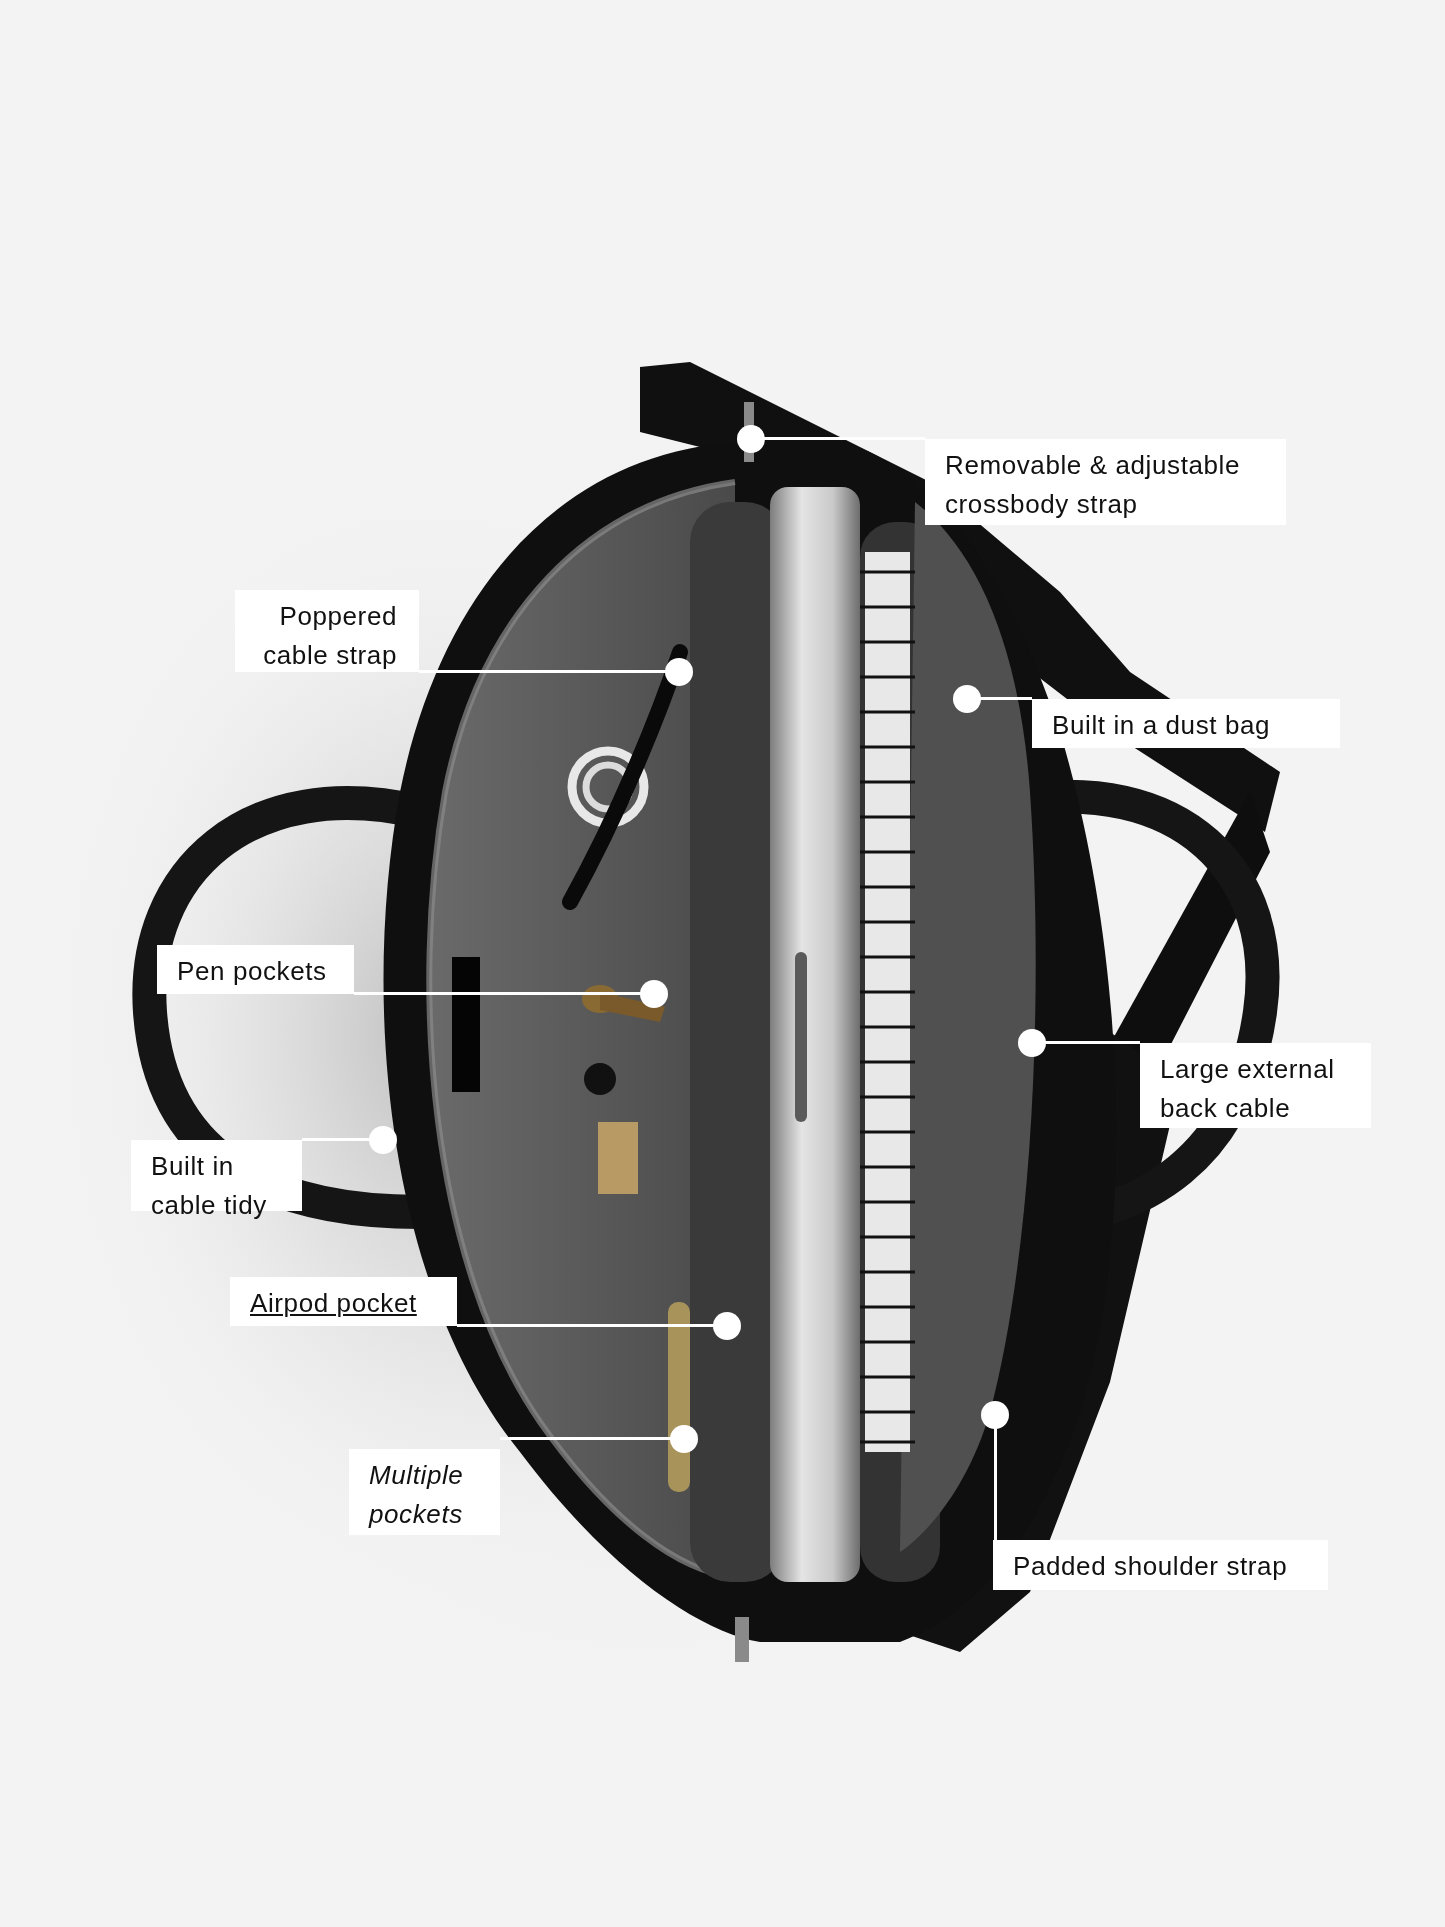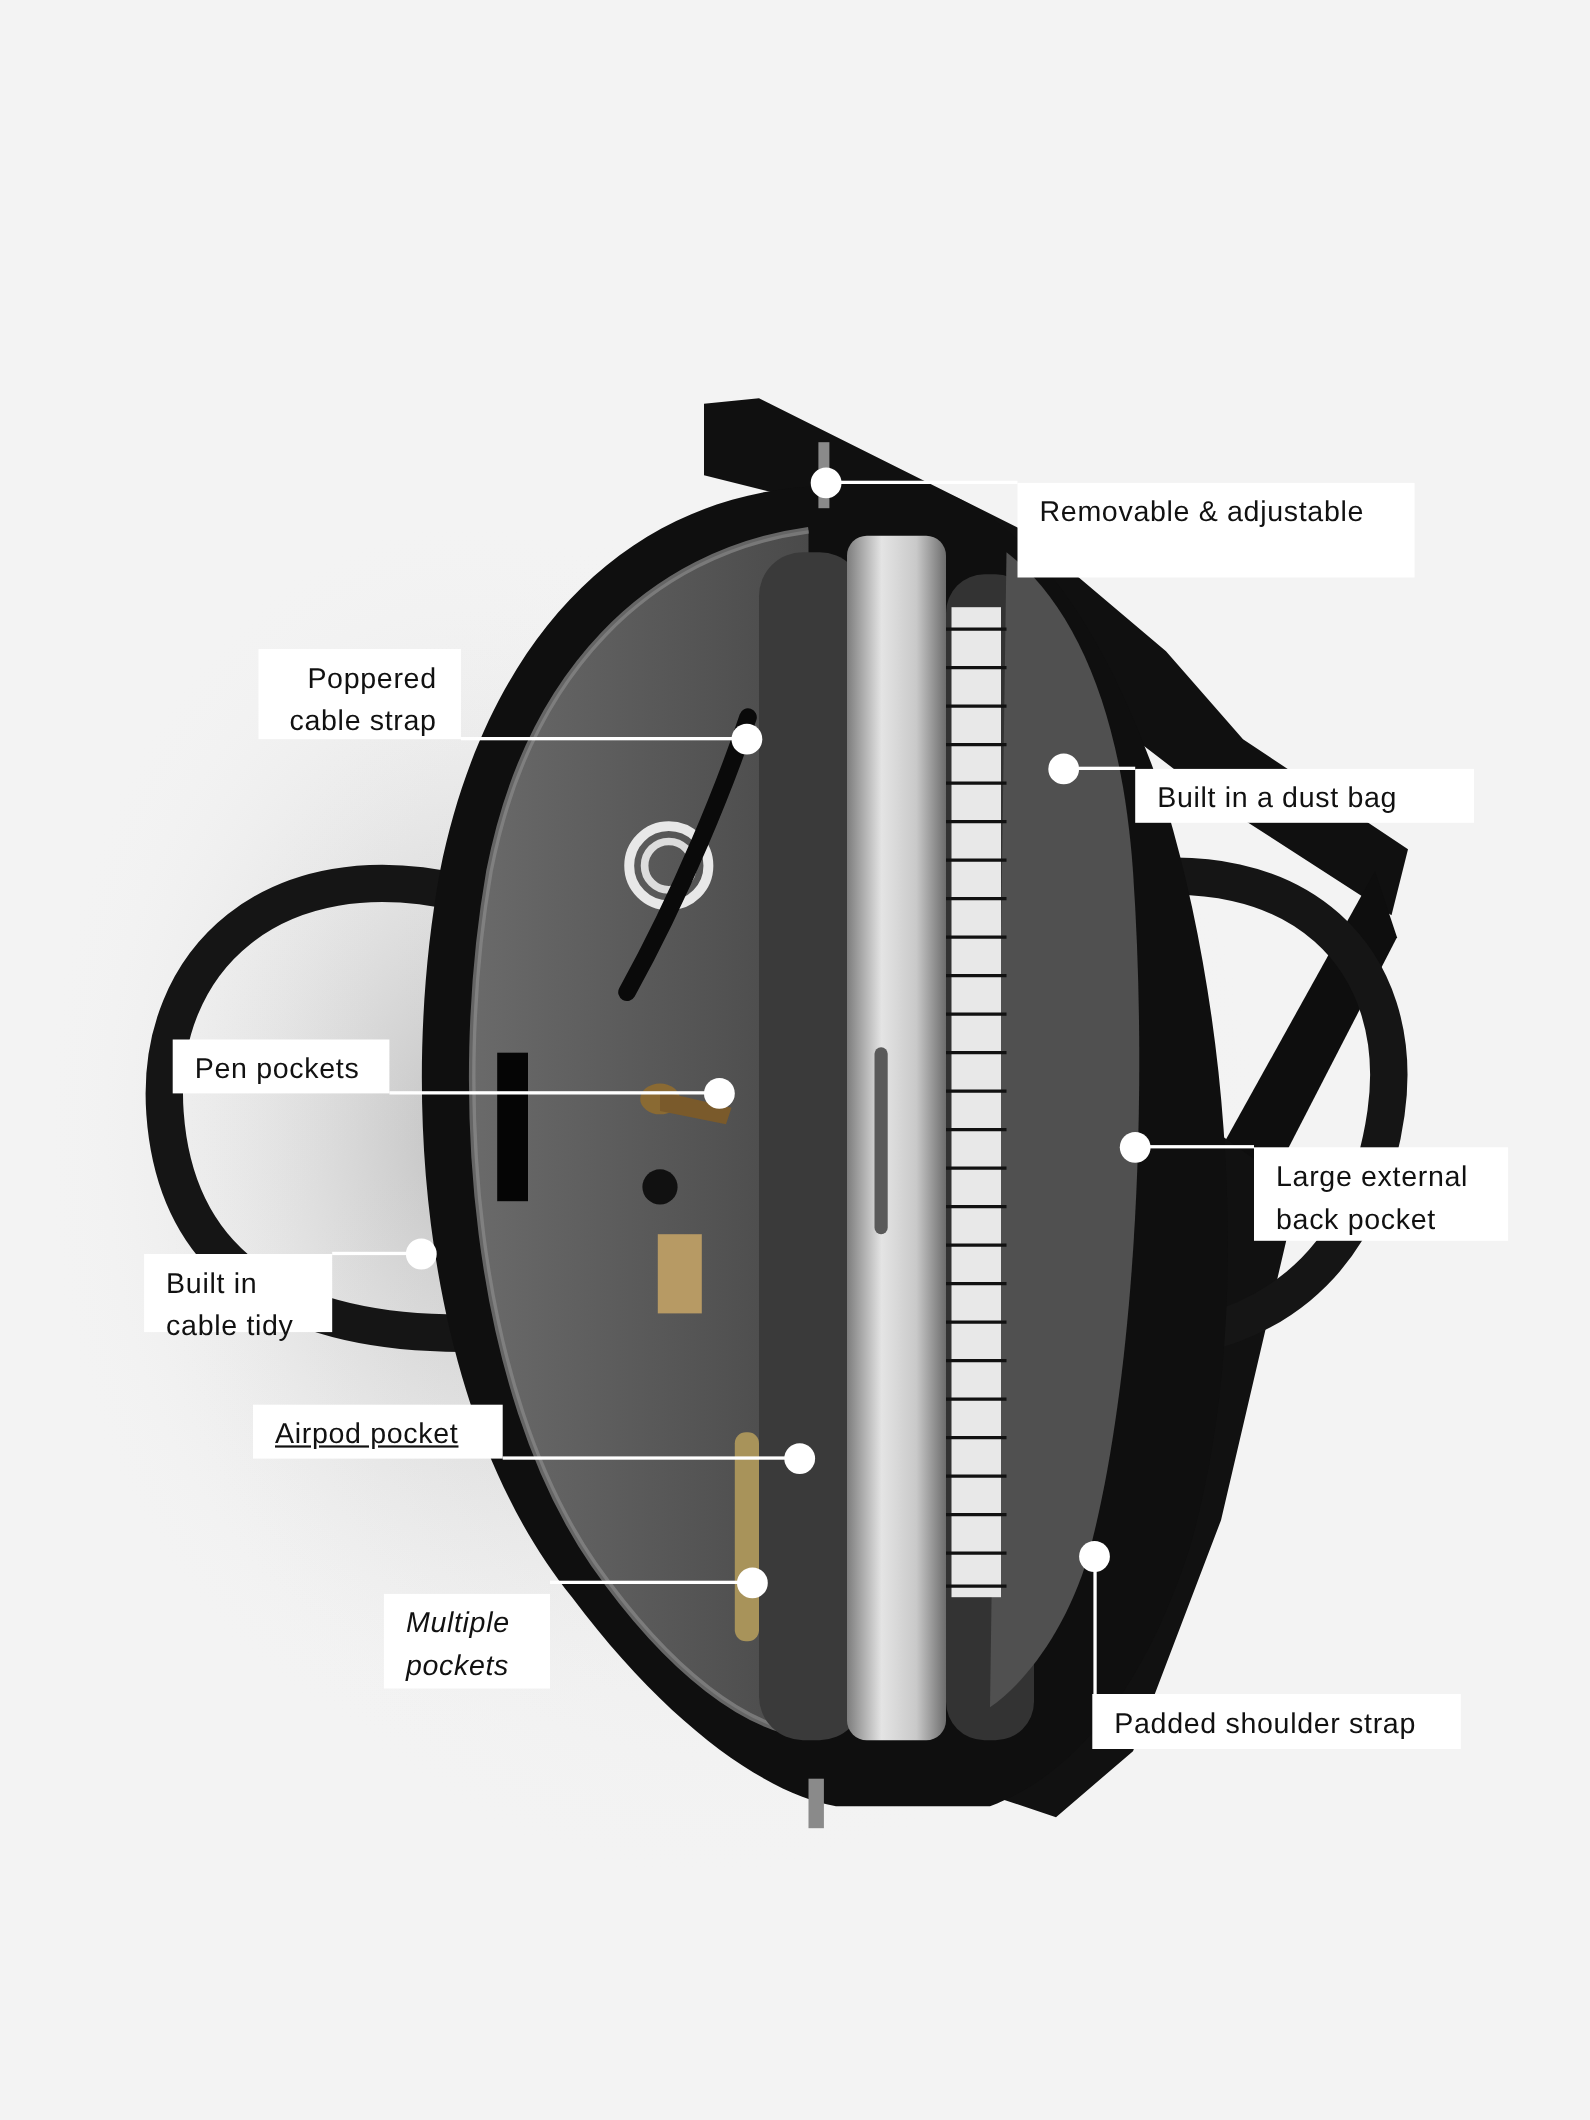--- a/index.html
+++ b/index.html
@@ -115,20 +115,21 @@
     <rect x="452" y="925" width="28" height="135" fill="#050505"></rect>
 
     <rect x="744" y="370" width="10" height="60" fill="#8a8a8a"></rect>
     <rect x="735" y="1585" width="14" height="45" fill="#8a8a8a"></rect>
   </svg>
 
   <div class="leader" style="left:751px;top:405px;width:174px;height:3px;"></div>
   <div class="dot" style="left:751px;top:407px;"></div>
   <div class="label" style="left:925px;top:407px;width:361px;height:86px;">
     <span>Removable &amp; adjustable</span>
+    <span>crossbody strap</span>
   </div>
 
   <div class="leader" style="left:419px;top:638px;width:260px;height:3px;"></div>
   <div class="dot" style="left:679px;top:640px;"></div>
   <div class="label" style="left:235px;top:558px;width:184px;height:82px;text-align:right;">
     <span>Poppered</span>
     <span>cable strap</span>
   </div>
 
   <div class="leader" style="left:967px;top:665px;width:65px;height:3px;"></div>
@@ -140,21 +141,21 @@
   <div class="leader" style="left:354px;top:960px;width:300px;height:3px;"></div>
   <div class="dot" style="left:654px;top:962px;"></div>
   <div class="label" style="left:157px;top:913px;width:197px;height:49px;">
     <span>Pen pockets</span>
   </div>
 
   <div class="leader" style="left:1032px;top:1009px;width:108px;height:3px;"></div>
   <div class="dot" style="left:1032px;top:1011px;"></div>
   <div class="label" style="left:1140px;top:1011px;width:231px;height:85px;">
     <span>Large external</span>
-    <span>back pocket</span>
+    <span>back cable</span>
   </div>
 
   <div class="leader" style="left:302px;top:1106px;width:81px;height:3px;"></div>
   <div class="dot" style="left:383px;top:1108px;"></div>
   <div class="label" style="left:131px;top:1108px;width:171px;height:71px;">
     <span>Built in</span>
     <span>cable tidy</span>
   </div>
 
   <div class="leader" style="left:457px;top:1292px;width:270px;height:3px;"></div>

